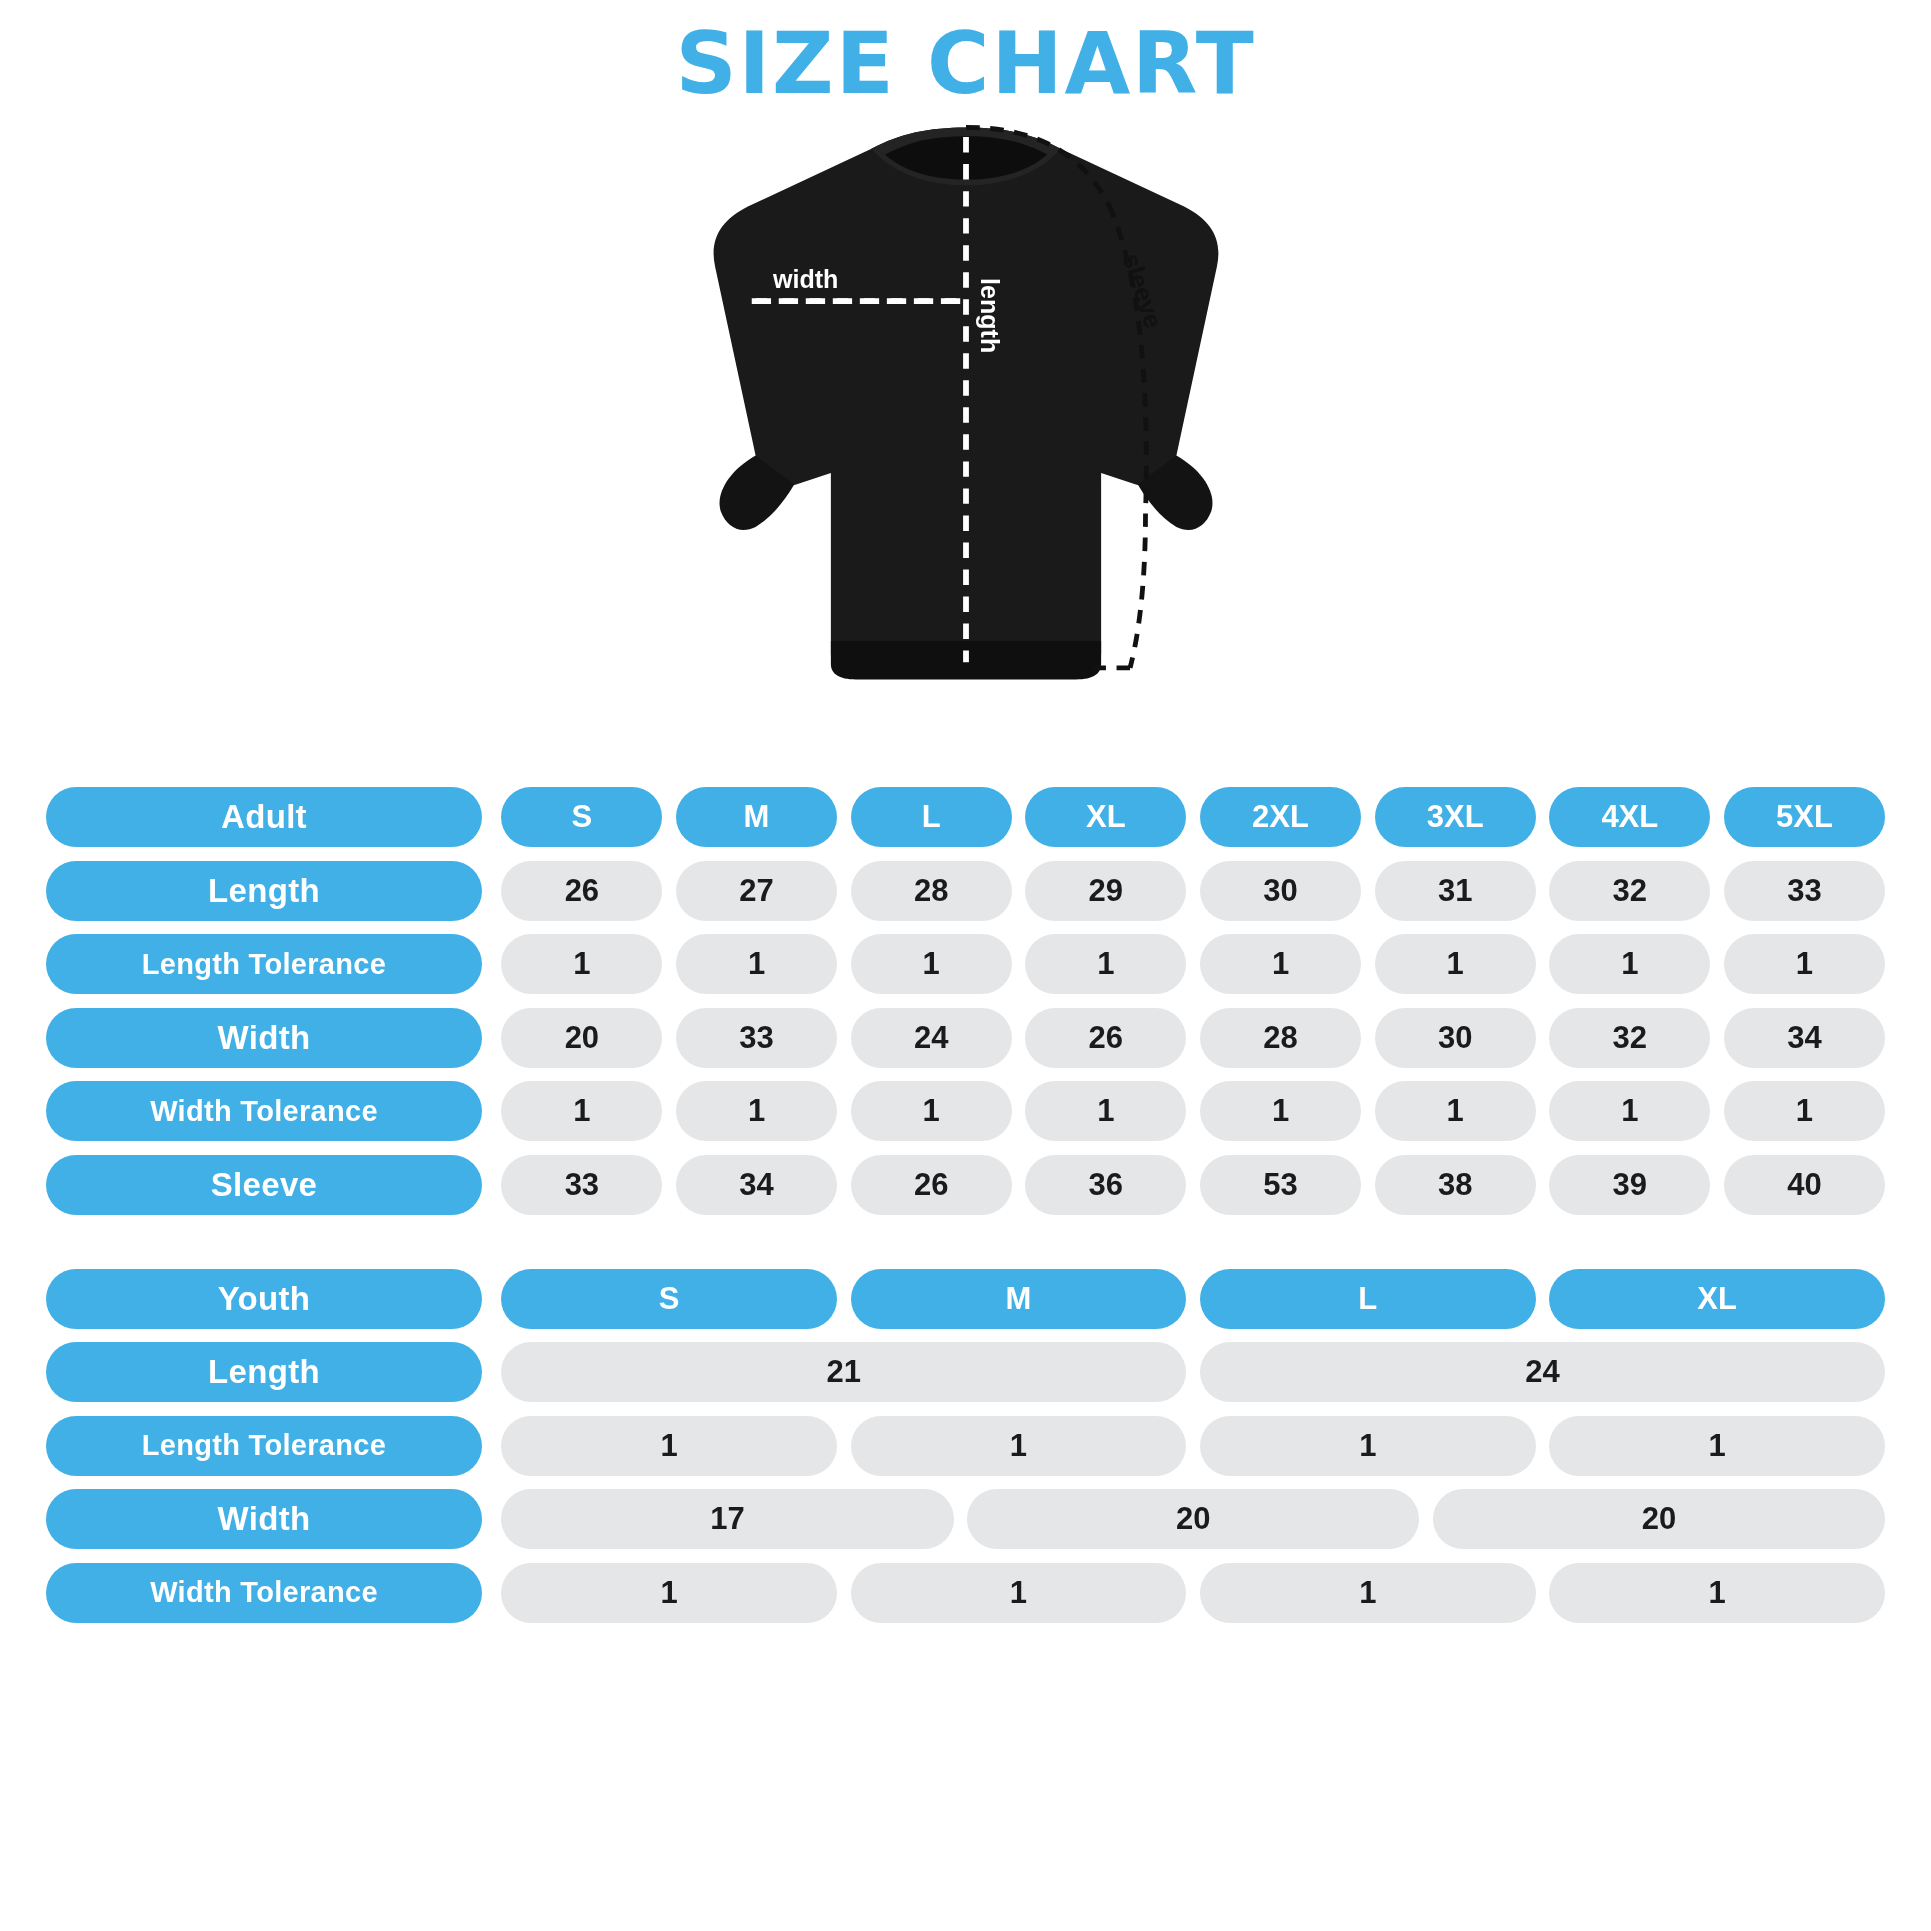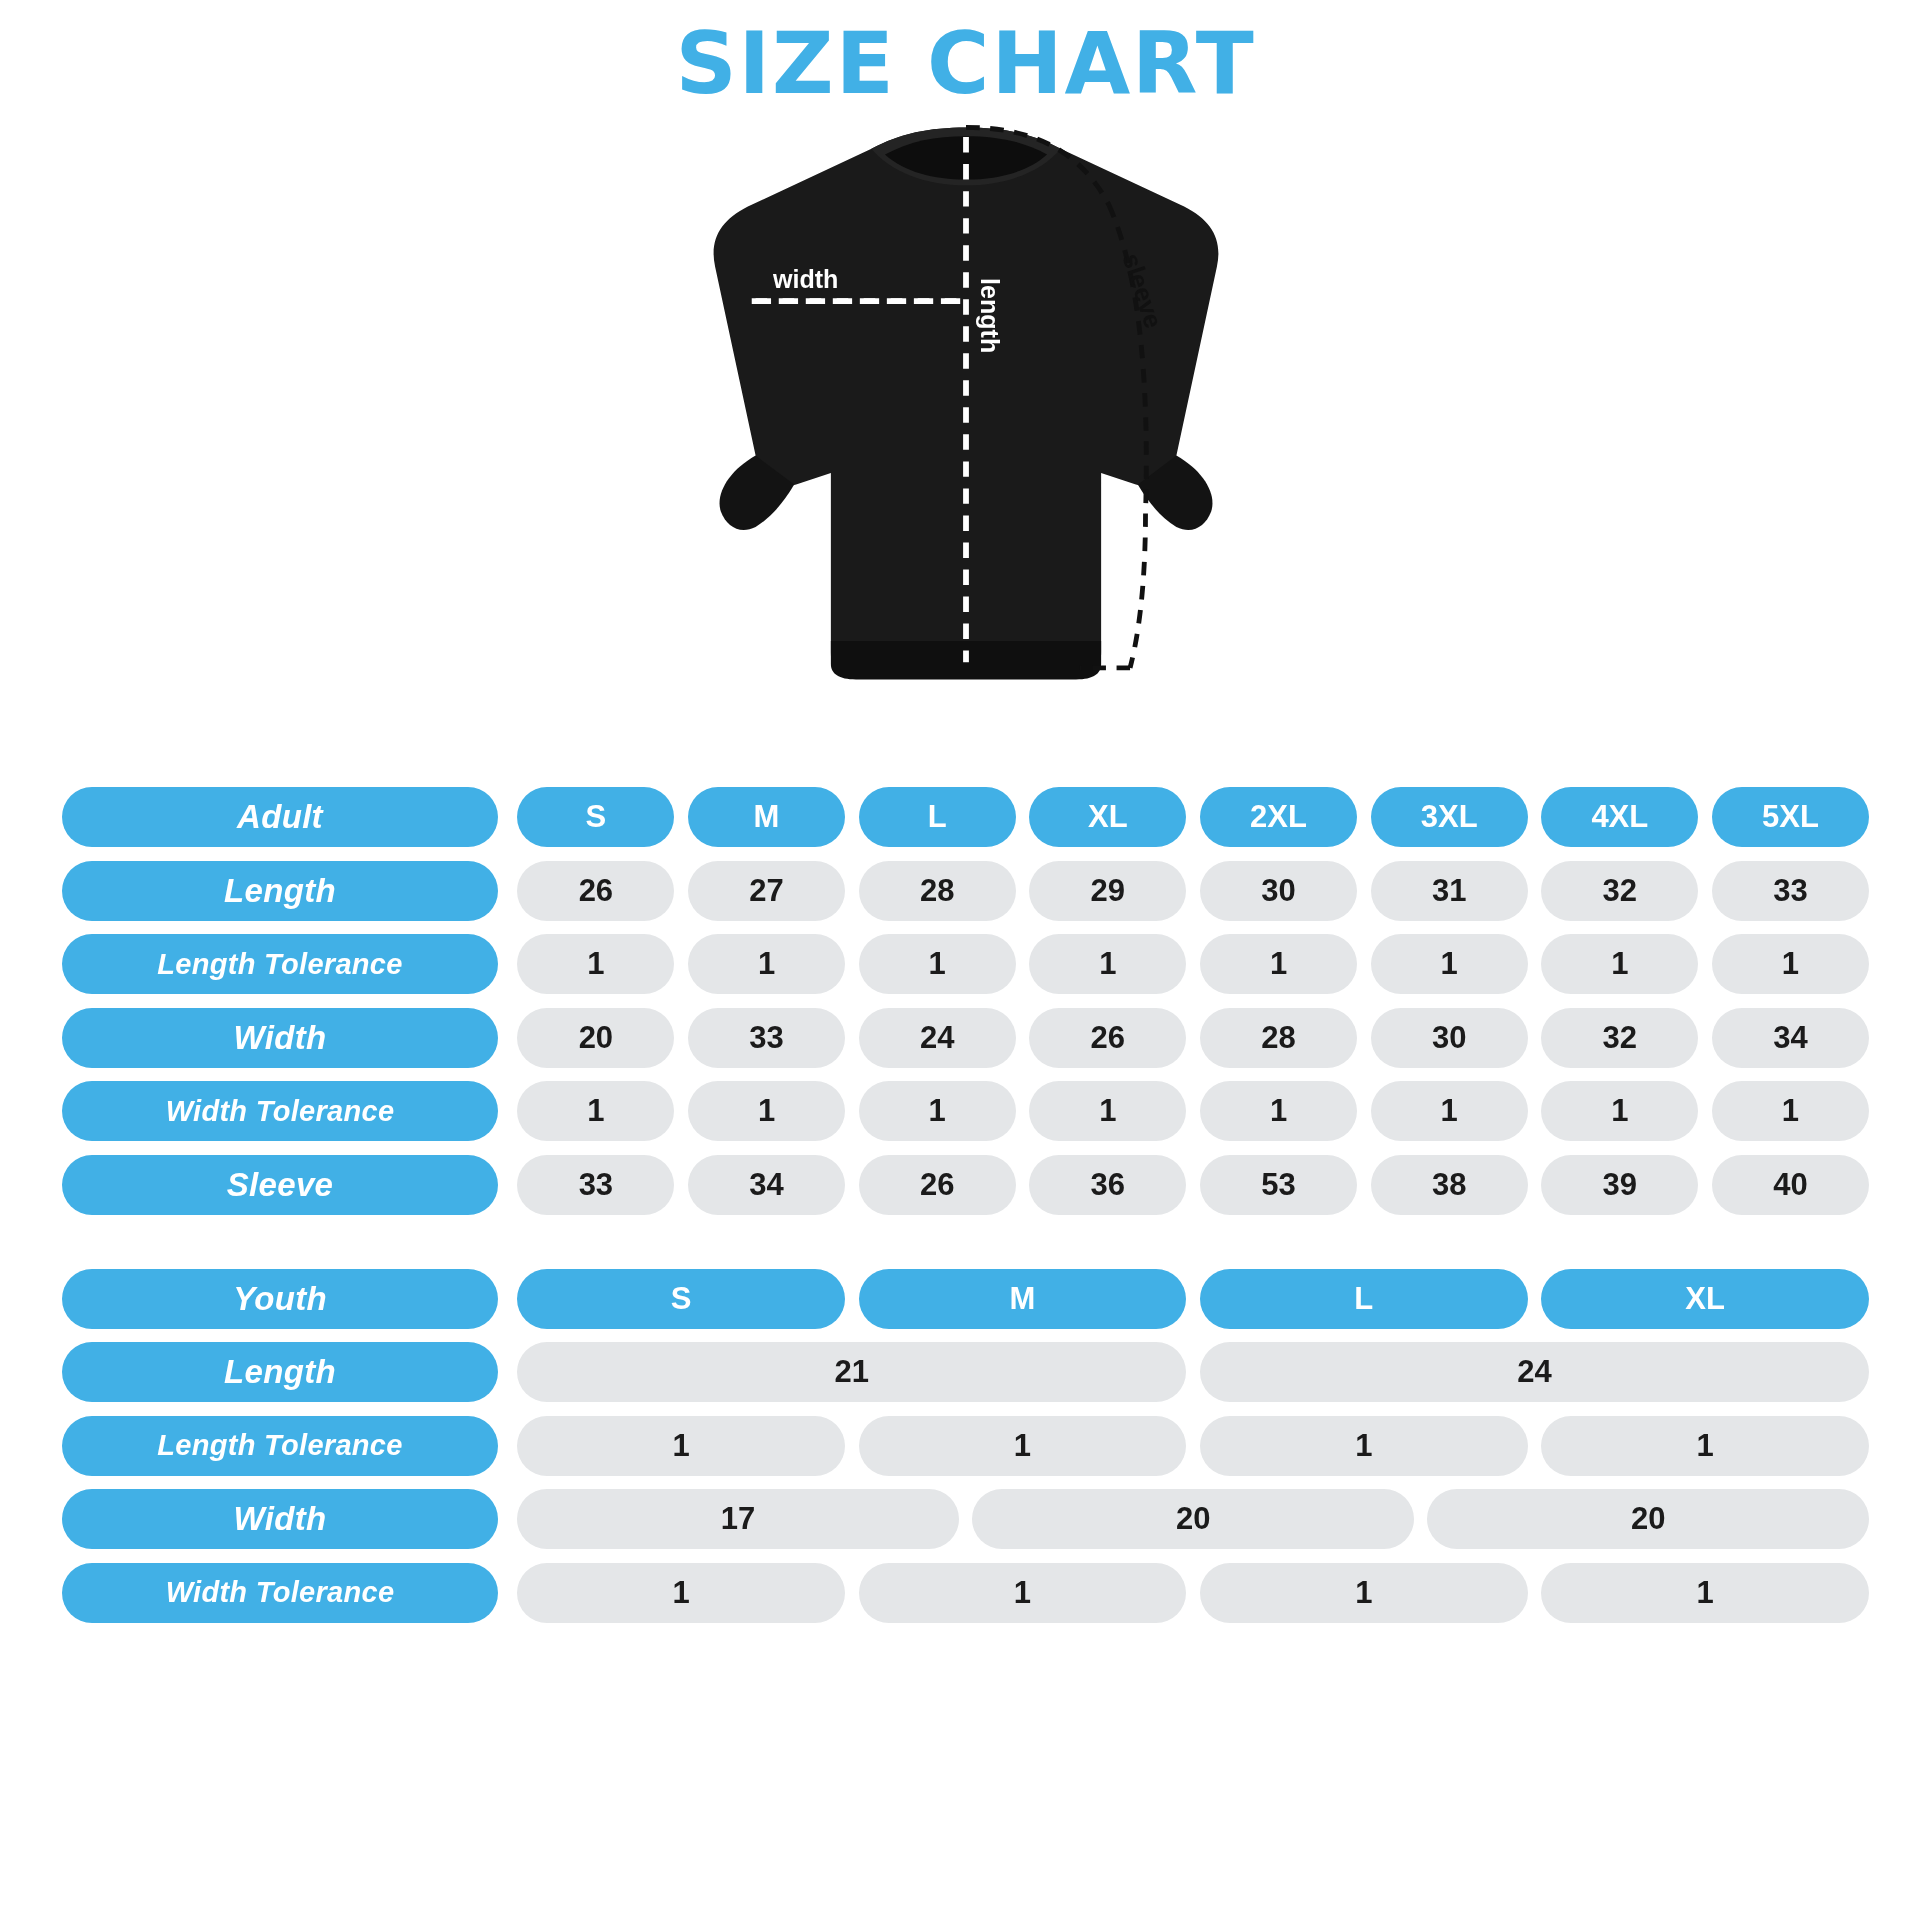--- a/index.html
+++ b/index.html
@@ -12,21 +12,21 @@
     height: 1931px;
     font-family: "Liberation Sans", sans-serif;
     color: #1b1b1b;
     overflow: hidden;
   }
   .page {
     position: relative;
     width: 1931px;
     height: 1684px;
     box-sizing: border-box;
-    padding: 0 62px;
+    padding: 0 46px;
   }
 
   
   .title {
     text-align: center;
     font-size: 85px;
     line-height: 1;
     font-weight: bold;
     letter-spacing: 1.9px;
     color: #41b0e6;
@@ -63,21 +63,20 @@
     background: #41b0e6;
     color: #ffffff;
     border-radius: 33px;
     height: 60px;
     display: flex;
     align-items: center;
     justify-content: center;
     font-size: 29px;
     font-weight: bold;
     letter-spacing: 0.3px;
-    font-style: italic;
   }
   .label-cell.big { font-size: 33px; }
 
   .cells {
     flex: 1 1 auto;
     display: flex;
     gap: 13.5px;
     margin-left: 19.3px;
   }
   .cell {

